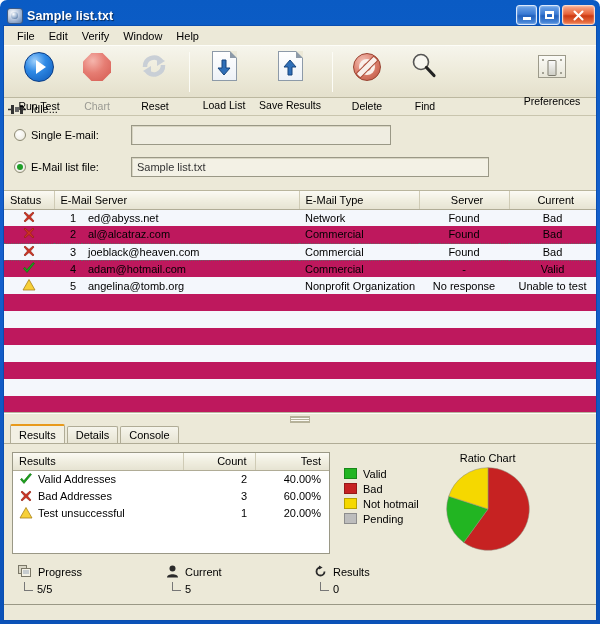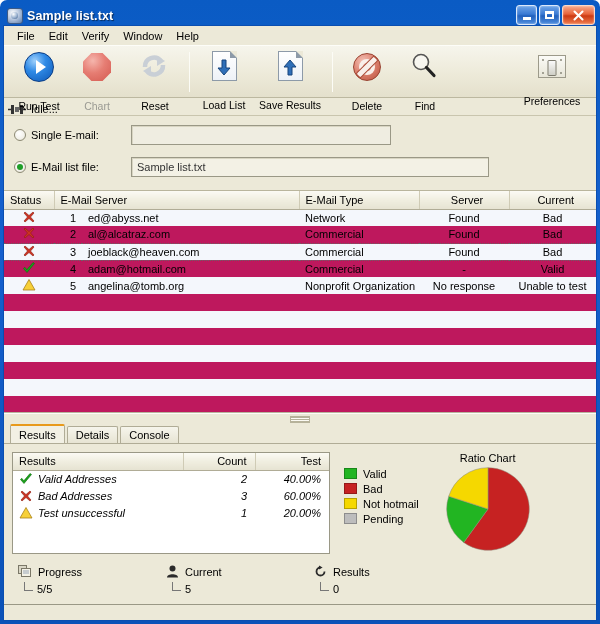--- a/index.html
+++ b/index.html
@@ -256,21 +256,21 @@
   
   .resultsArea { display:flex; padding:8px 6px 0 8px; }
   .restable { width:318px; border:1px solid #9a9886; background:#fff; }
   .restable table { width:100%; border-collapse:collapse; table-layout:fixed; }
   .restable th {
     height:17px; font-weight:normal; font-size:11px; text-align:left; padding-left:6px;
     background:linear-gradient(to bottom,#fbfaf4 0%,#f0eee0 50%,#e6e3d2 100%);
     border-bottom:1px solid #b0ac96; border-right:1px solid #cfcbb5;
   }
   .restable th.num, .restable td.num { text-align:right; padding-right:8px; }
-  .restable td { height:17px; font-size:11px; padding-left:6px;font-style:italic; }
+  .restable td { height:17px; font-size:11px; padding-left:6px; }
   .restable tr td:first-child { display:flex; align-items:center; gap:5px; height:17px; }
 
   .legend { margin-left:14px; padding-top:14px; }
   .legrow { display:flex; align-items:center; height:15px; font-size:11px; }
   .swatch { width:13px;height:11px; margin-right:6px; border:1px solid rgba(0,0,0,.25); }
 
   .chart { margin-left:6px; text-align:center; width:126px; }
   .chart .ctitle { font-size:11px; margin-bottom:2px; }
 
   

